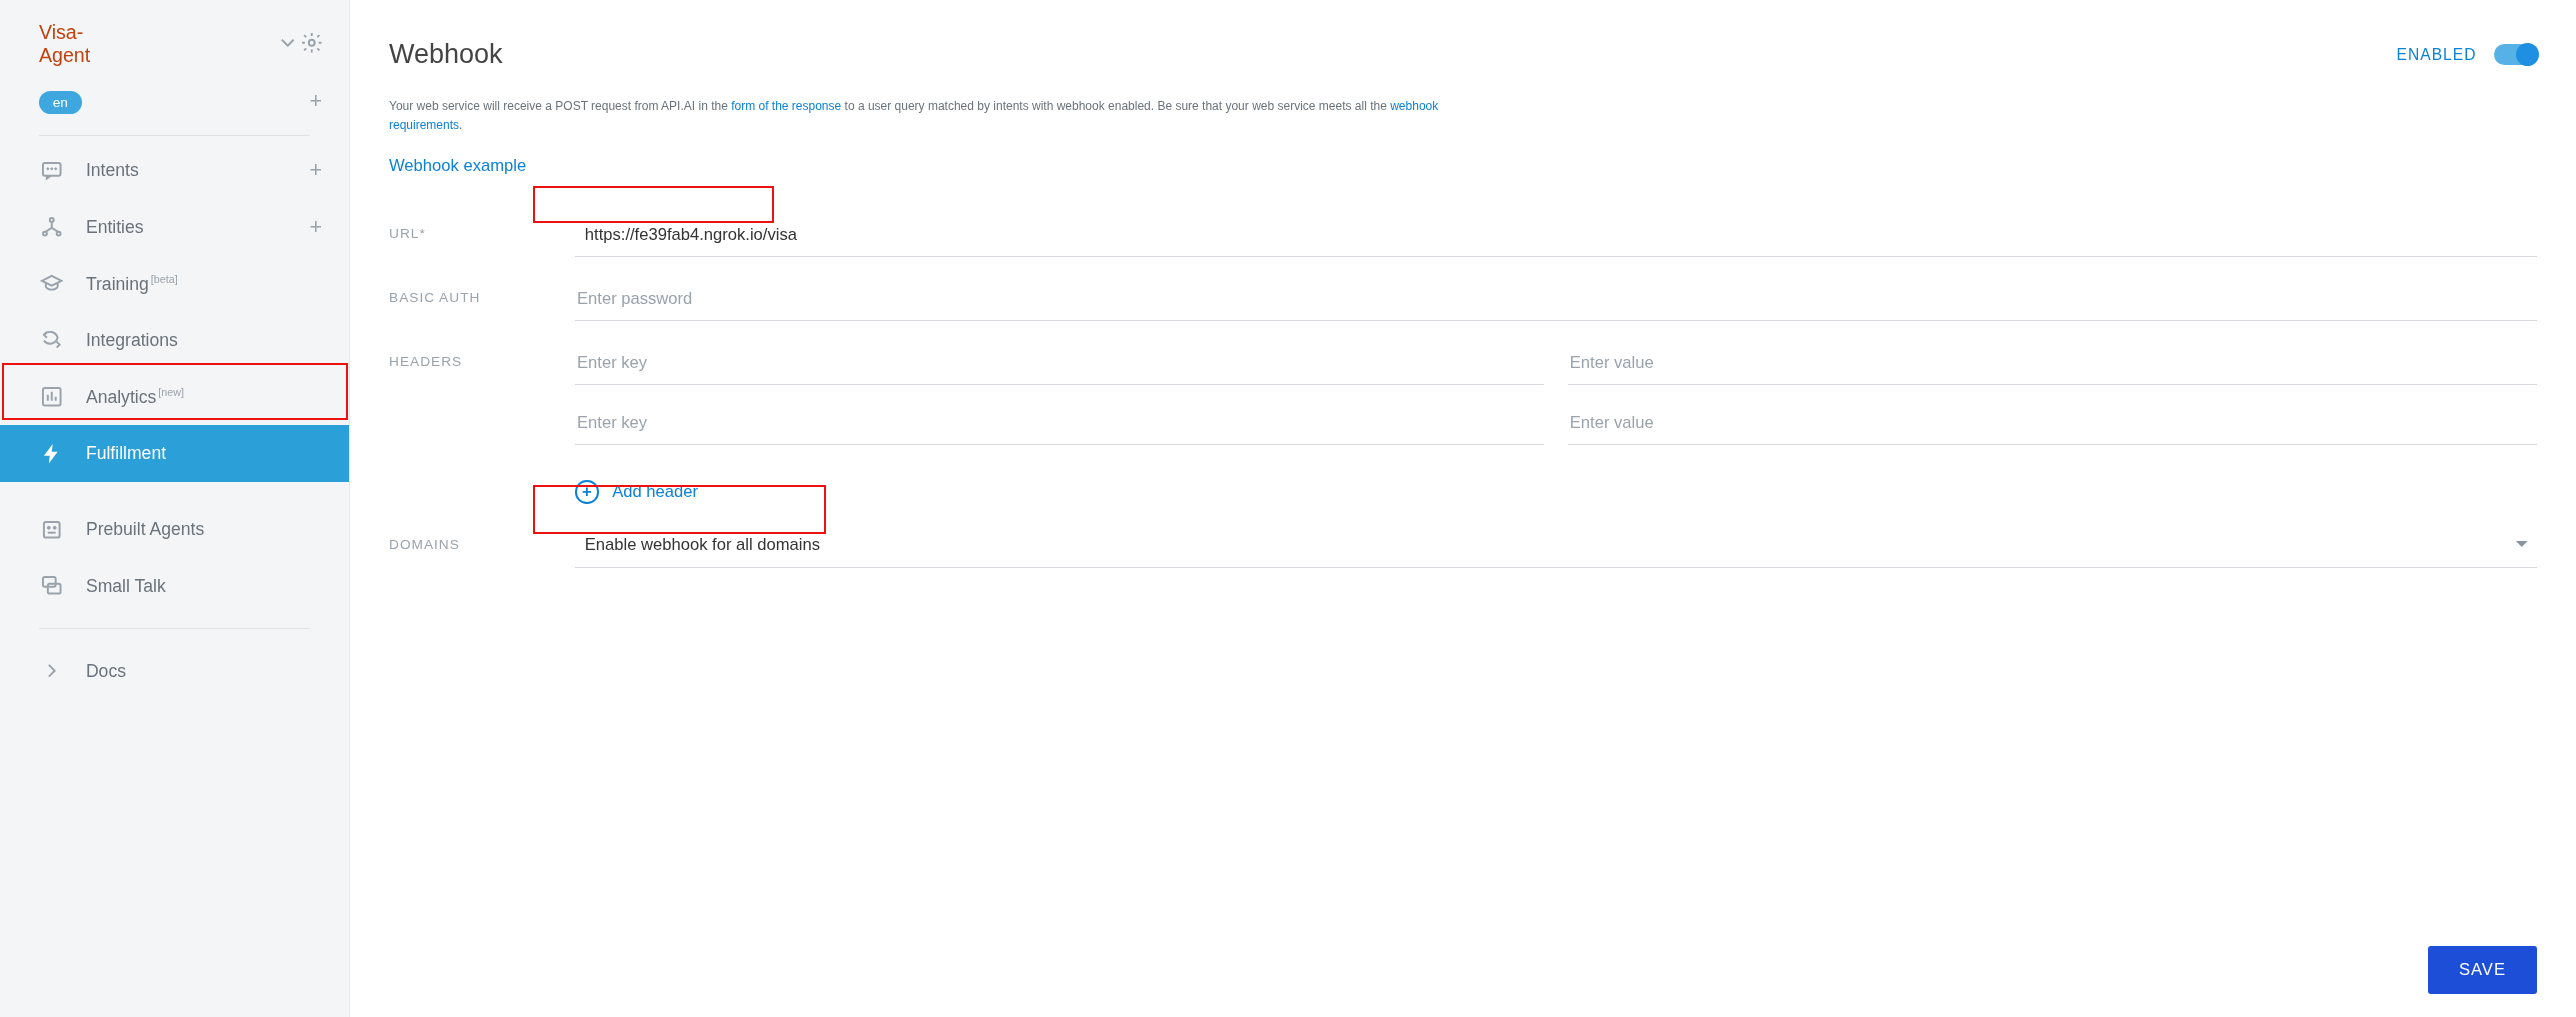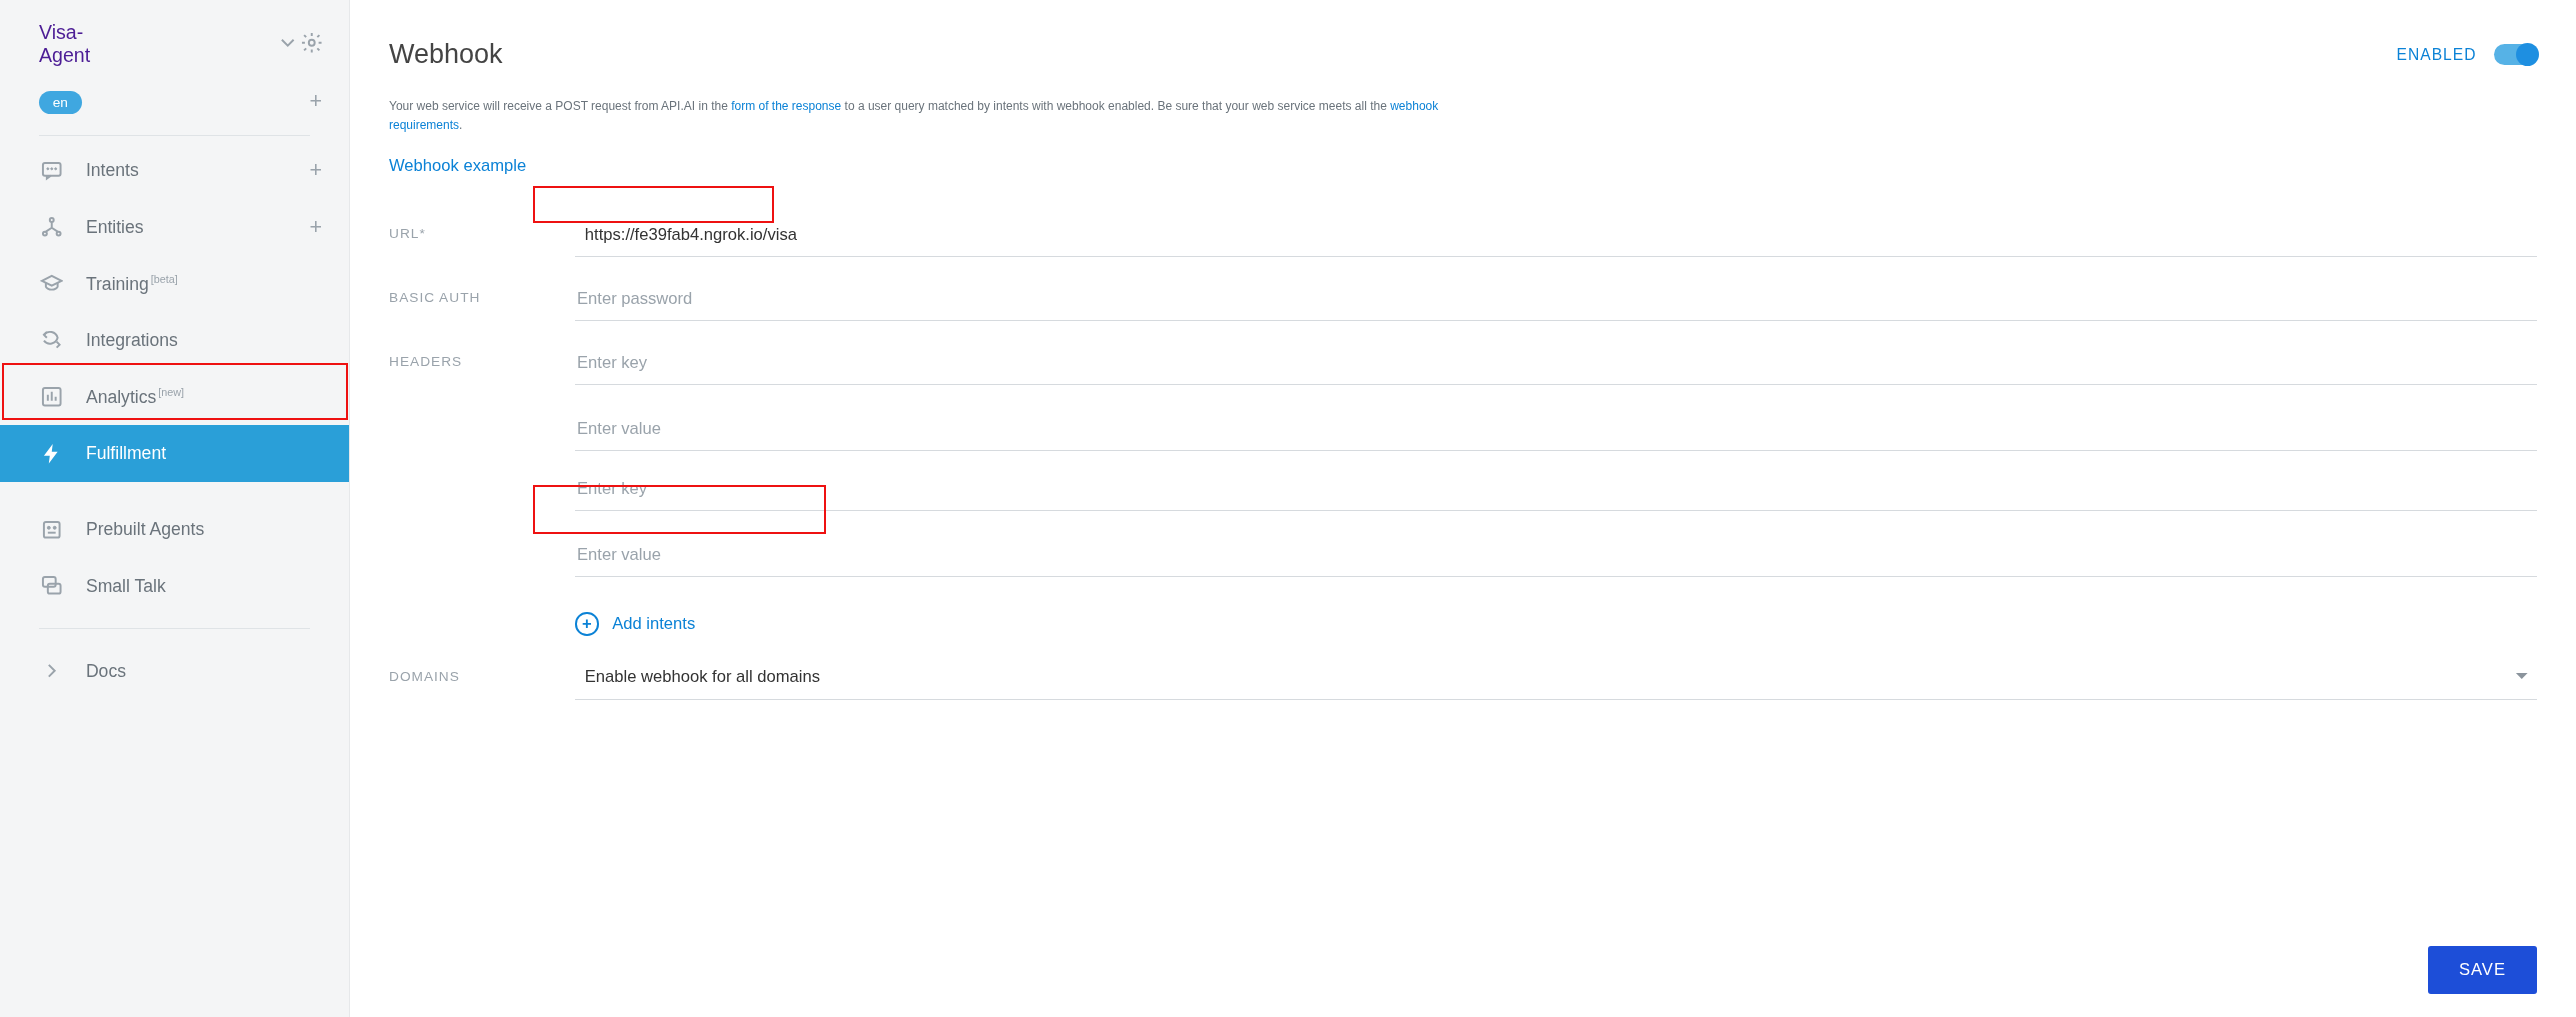--- a/index.html
+++ b/index.html
@@ -13,21 +13,21 @@
     border-right: 1px solid #e6e8ea;
     padding: 17.6px 0 0 0;
     display: flex;
     flex-direction: column;
   }
   .agent-row {
     display: flex; align-items: center; justify-content: space-between;
     padding: 3.9px 27px 13.7px 39px;
   }
   .agent-name {
-    font-size: 19.6px; color: #4c1d95; font-weight: 400;
+    font-size: 19.6px; color: #c2410c; font-weight: 400;
     display: flex; align-items: center; gap: 9.8px;
   }
   .caret-down {
     color: #9aa3ab; margin-left: 186px; cursor: pointer;
   }
   .gear { color: #9aa3ab; cursor: pointer; }
   .lang-row {
     display: flex; align-items: flex-start; justify-content: space-between;
     padding: 9.8px 27px 21.5px 39px;
   }
@@ -95,21 +95,21 @@
   }
   .field.full { flex: 1 1 100%; }
   .field input, .field .value, .field .select-text {
     font-size: 16.6px; border: none; outline: none; width: 100%; color: #333; background: transparent;
   }
   .field input::placeholder { color: #9aa3ab; }
   .select-caret {
     position: absolute; right: 3.9px; top: 50%; transform: translateY(-50%);
     color: #8b949c;
   }
-  .headers-pair { display: flex; gap: 23.5px; width: 100%; flex-direction: column; }
+  .headers-pair { display: flex; gap: 23.5px; width: 100%; }
   .add-header {
     display: inline-flex; align-items: center; gap: 13.7px; color: #0b82d6; font-size: 16.6px;
     cursor: pointer; padding-top: 17.6px;
   }
   .add-header .circ {
     width: 23.5px; height: 23.5px; border: 2.9px solid #0b82d6; border-radius: 50%;
     display: inline-flex; align-items: center; justify-content: center; color: #0b82d6; font-weight: 700;
     font-size: 16.6px;
   }
   .save-btn {
@@ -331,21 +331,21 @@
         <div class="headers-pair">
           <div class="field">
             <input type="text" placeholder="Enter key" style="">
           </div>
           <div class="field">
             <input type="text" placeholder="Enter value" style="">
           </div>
         </div>
         <span class="add-header">
           <span class="circ">+</span>
-          <span>Add intents</span>
+          <span>Add header</span>
         </span>
       </div>
     </div>
 
     <div class="row">
       <div class="row-label">DOMAINS</div>
       <div class="row-body">
         <div class="field full" style="padding-left:9.8px;">
           <span class="select-text">Enable webhook for all domains</span>
           <span class="select-caret">

